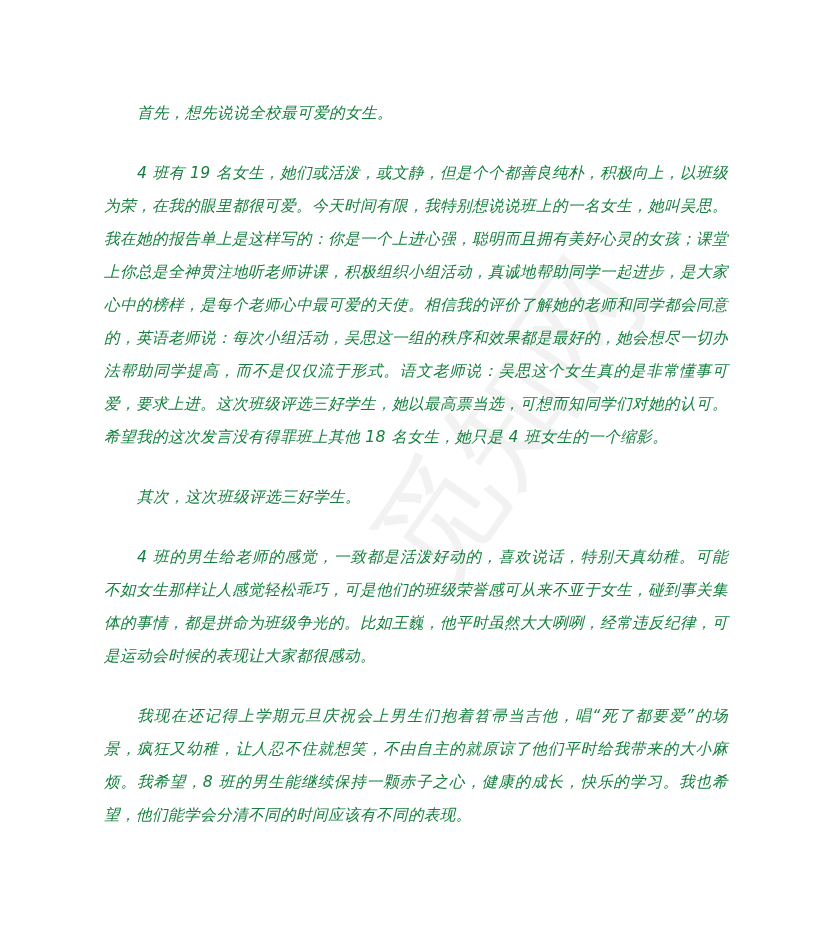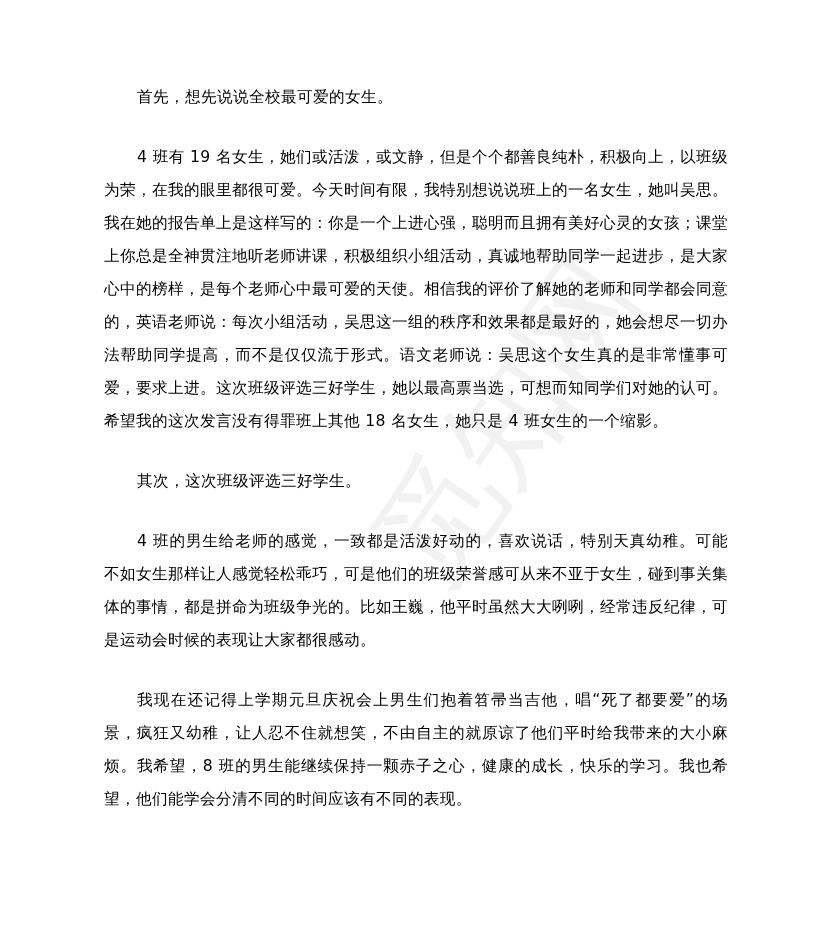--- a/index.html
+++ b/index.html
@@ -2,27 +2,28 @@
 <html><head>
 <meta charset="utf-8">
 <style>
   html, body { margin: 0; padding: 0; }
   body {
     width: 830px; height: 927px; background: #ffffff; position: relative; overflow: hidden;
     font-family: "DejaVu Sans", "Liberation Sans", sans-serif;
   }
   .page { position: absolute; left: 104px; top: 81px; width: 624px; }
   .para {
-    margin: 0 0 27px 0;
+    margin: 16px 0 27px 0;
     font-size: 15.6px;
     line-height: 33px;
-    color: #000000;
+    color: #15803d;
     text-indent: 33px;
     text-align: justify;
     letter-spacing: 0.4px;
+    font-style: italic;
   }
   .watermark {
     position: absolute; left: 330px; top: 340px;
     font-size: 120px; color: rgba(0,0,0,0.05);
     transform: rotate(-55deg); transform-origin: center;
     white-space: nowrap; pointer-events: none;
   }
 </style>
 </head>
 <body>

